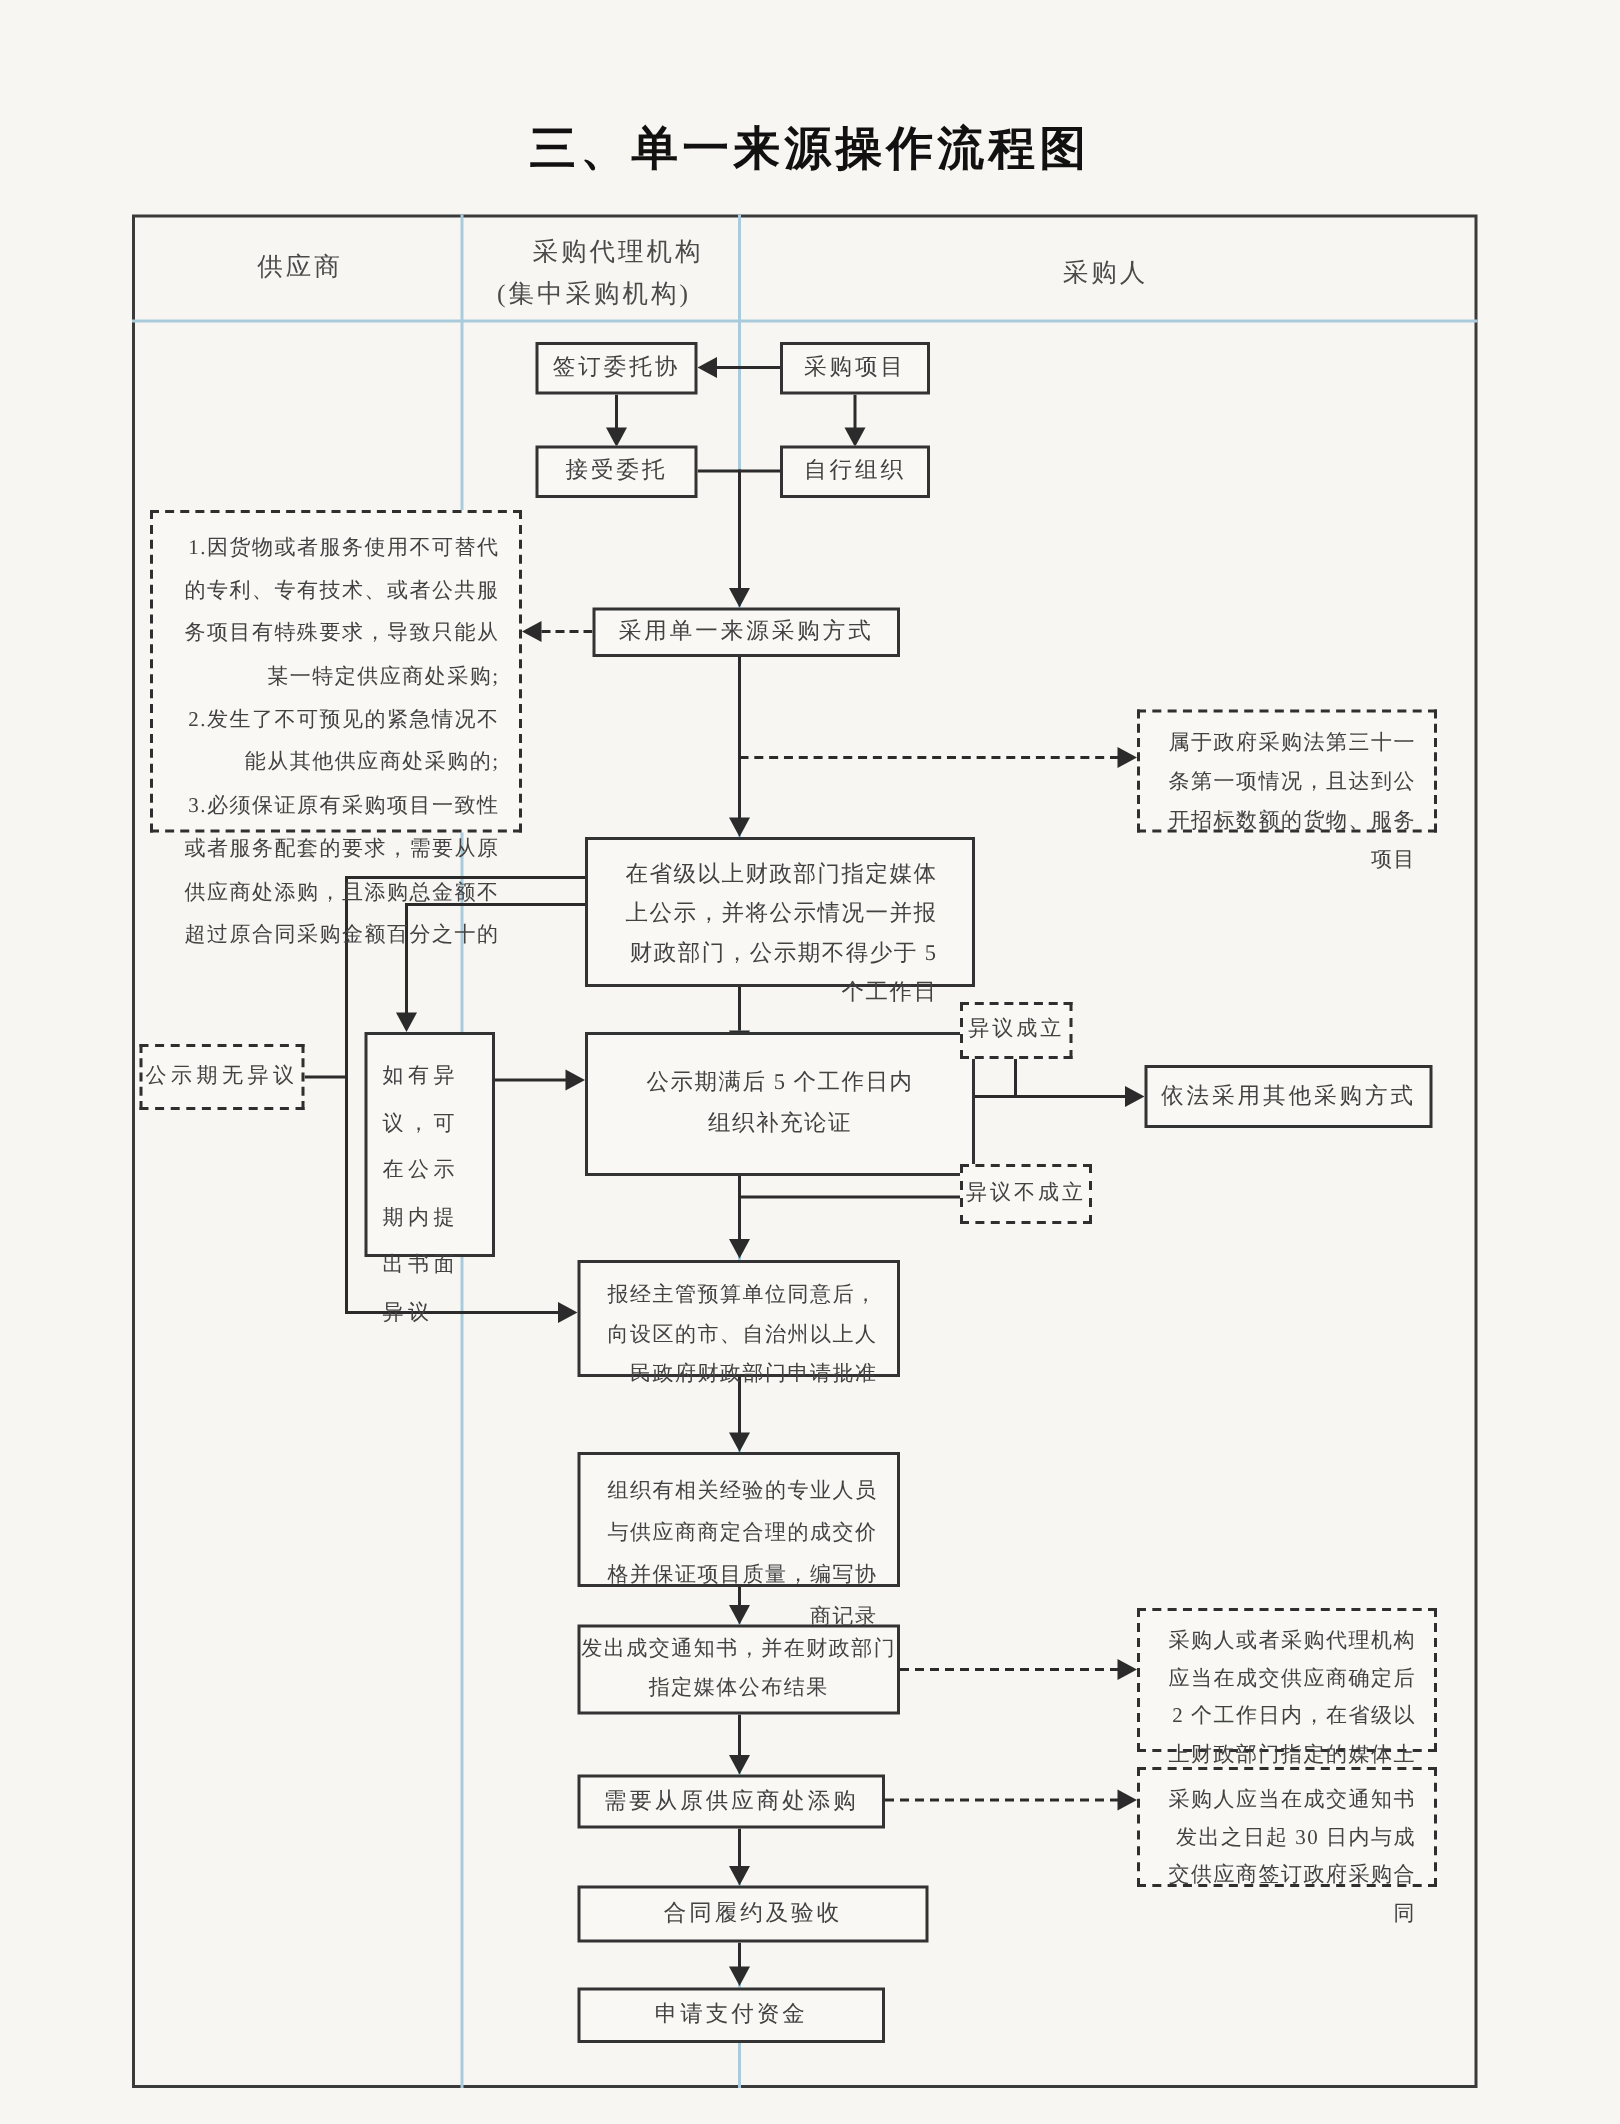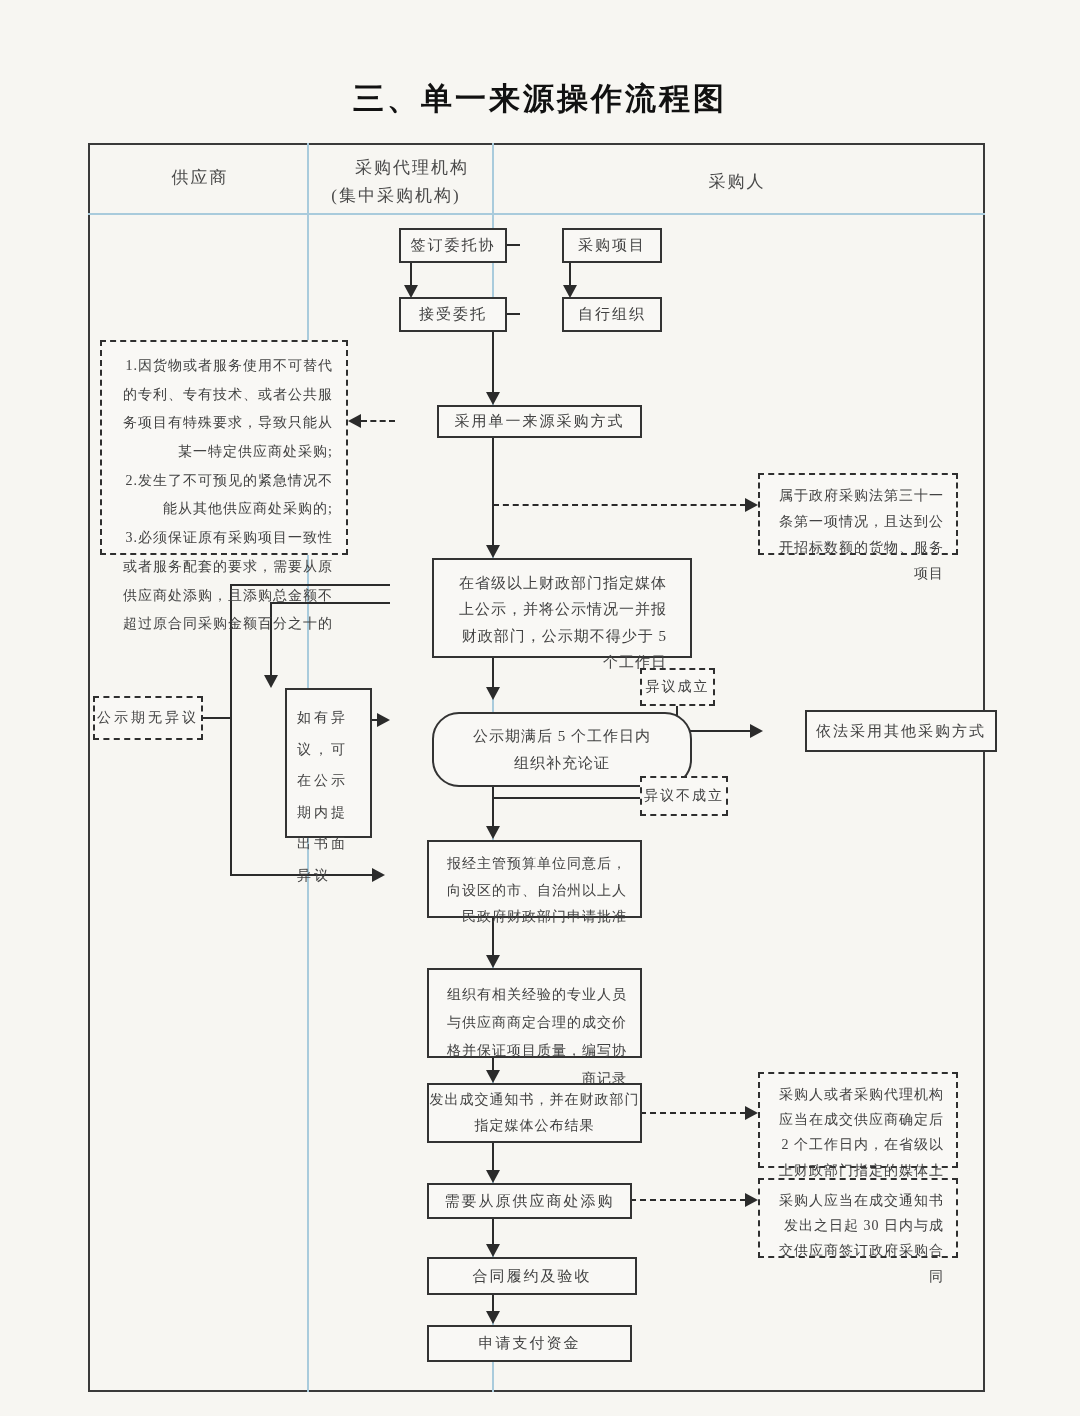--- a/index.html
+++ b/index.html
@@ -7,21 +7,21 @@
         font-family:"Liberation Serif","DejaVu Serif",serif;color:#3d3d3d;overflow:hidden;}
   #title{position:absolute;left:0;top:78px;width:100%;text-align:center;
          font-size:31px;font-weight:700;color:#111;letter-spacing:3px;}
   #frame{position:absolute;left:88px;top:143px;width:897px;height:1249px;
          border:2px solid #3a3a3a;box-sizing:border-box;background:transparent;}
   .lane-label{position:absolute;text-align:center;font-size:17px;color:#4a4a4a;letter-spacing:2px;}
   .blue-v{position:absolute;width:2px;background:#a9cbdc;z-index:1;}
   .blue-h{position:absolute;height:2px;background:#a9cbdc;z-index:1;}
   .box,.dbox{position:absolute;background:#f9f8f5;box-sizing:border-box;z-index:3;
         font-size:15px;line-height:1.8;color:#424242;}
-  .box{border:2px solid #333;margin-left:42px;}
+  .box{border:2px solid #333;}
   .dbox{border:2px dashed #2f2f2f;}
   .c{display:flex;align-items:center;justify-content:center;text-align:center;letter-spacing:2px;}
   .c2{display:flex;flex-direction:column;align-items:center;justify-content:center;text-align:center;letter-spacing:1px;}
   .lft{padding:10px 13px;text-align:right;letter-spacing:1px;}
   .ln{position:absolute;background:#2b2b2b;z-index:2;}
   .dash-h{position:absolute;height:0;border-top:2px dashed #2b2b2b;background:none;z-index:2;}
   .ah{position:absolute;width:0;height:0;z-index:2;}
   .ah-down{border-left:7px solid transparent;border-right:7px solid transparent;border-top:13px solid #2b2b2b;}
   .ah-left{border-top:7px solid transparent;border-bottom:7px solid transparent;border-right:13px solid #2b2b2b;}
   .ah-right{border-top:7px solid transparent;border-bottom:7px solid transparent;border-left:13px solid #2b2b2b;}
@@ -110,21 +110,21 @@
 
   <div class="box small" style="left:243px;top:688px;width:87px;height:150px;padding:12px 10px;line-height:2.25;letter-spacing:3px;">
     <span>如有异议，可在公示期内提出书面异议</span>
   </div>
   <div class="ln" style="left:330px;top:719px;width:48px;height:2px;"></div>
   <div class="ah ah-right" style="left:377px;top:713px;"></div>
 
   <div class="ln" style="left:492px;top:658px;width:2px;height:29px;"></div>
   <div class="ah ah-down" style="left:486px;top:687px;"></div>
 
-  <div class="box c2" style="left:390px;top:712px;width:260px;height:75px;border-radius:27px;">
+  <div class="box c2" style="left:390px;top:688px;width:260px;height:96px;">
     <div>公示期满后 5 个工作日内</div>
     <div>组织补充论证</div>
   </div>
 
   <div class="dbox c small" style="left:640px;top:668px;width:75px;height:38px;letter-spacing:2px;">
     <span>异议成立</span>
   </div>
   <div class="ln" style="left:676px;top:706px;width:2px;height:26px;"></div>
   <div class="ln" style="left:650px;top:730px;width:102px;height:2px;"></div>
   <div class="ah ah-right" style="left:750px;top:724px;"></div>
@@ -167,21 +167,21 @@
     <span>需要从原供应商处添购</span>
   </div>
   <div class="dash-h" style="left:590px;top:1199px;width:156px;"></div>
   <div class="ah ah-right" style="left:745px;top:1193px;"></div>
   <div class="dbox lft small" style="left:758px;top:1178px;width:200px;height:80px;padding:8px 12px;line-height:1.8;">
     <span>采购人应当在成交通知书发出之日起 30 日内与成交供应商签订政府采购合同</span>
   </div>
   <div class="ln" style="left:492px;top:1219px;width:2px;height:27px;"></div>
   <div class="ah ah-down" style="left:486px;top:1244px;"></div>
 
-  <div class="box c" style="left:385px;top:1257px;width:210px;height:38px;">
+  <div class="box c" style="left:385px;top:1257px;width:234px;height:38px;">
     <span>合同履约及验收</span>
   </div>
   <div class="ln" style="left:492px;top:1295px;width:2px;height:17px;"></div>
   <div class="ah ah-down" style="left:486px;top:1311px;"></div>
 
   <div class="box c" style="left:385px;top:1325px;width:205px;height:37px;text-align:right;">
     <span>申请支付资金</span>
   </div>
 
 </div>

